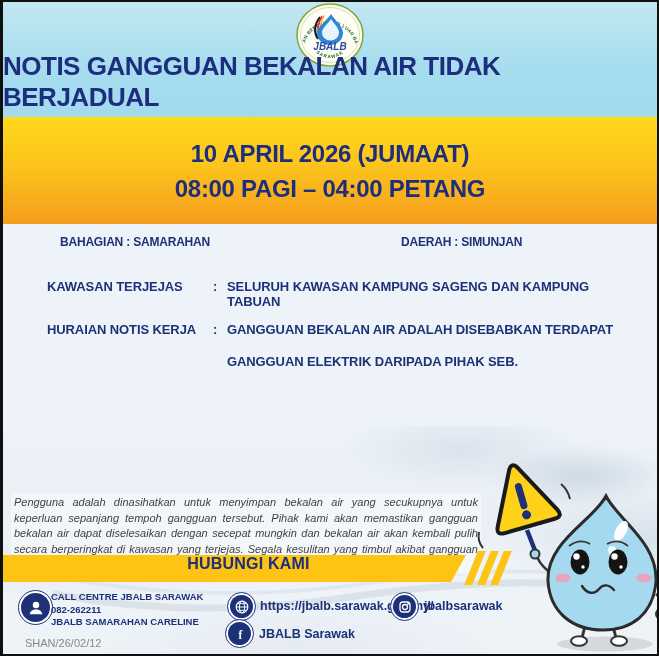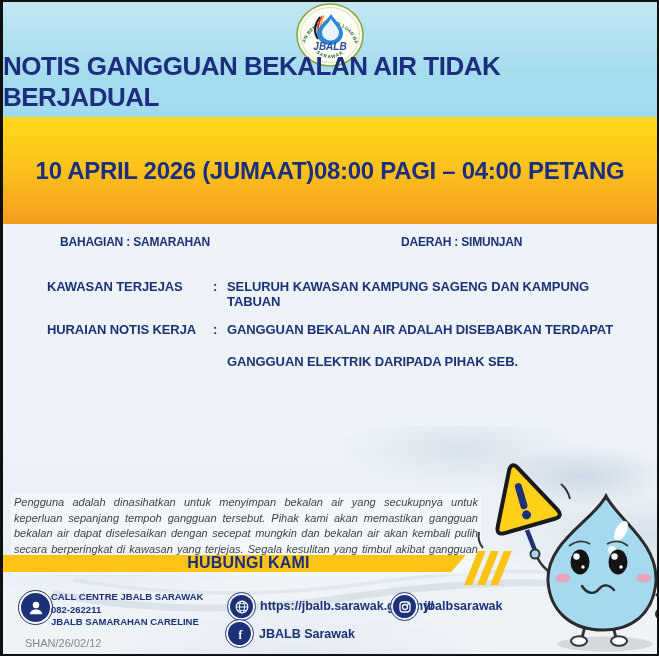--- a/index.html
+++ b/index.html
@@ -17,21 +17,21 @@
   .logo{position:absolute; left:293px; top:1px; width:68px; height:64px;}
   .title{
     position:absolute; left:0; bottom:4px; width:100%;
     text-align:left; font-size:26px; font-weight:800; letter-spacing:-0.5px;
     color:#1d2e7e;
   }
   
   .banner{
     position:absolute; left:0; top:115px; width:100%; height:107px;
     background:linear-gradient(180deg,#ffd91c 0%, #fcc41c 45%, #f59d1f 100%);
-    display:flex; flex-direction:row; justify-content:center; align-items:center;
+    display:flex; flex-direction:column; justify-content:center; align-items:center;
   }
   .banner .line{color:#1d2e7e; font-size:24px; font-weight:800; line-height:35px; letter-spacing:-0.3px;}
   
   .loc{position:absolute; top:233px; font-size:12px; font-weight:800; color:#1d3178; letter-spacing:-0.2px;}
   .loc.bahagian{left:57px;}
   .loc.daerah{left:398px;}
   
   .drow{position:absolute; left:44px; right:14px; display:flex; color:#1d3178; font-weight:800; font-size:13px; letter-spacing:-0.1px;}
   .drow .lbl{width:166px; flex:0 0 166px;}
   .drow .sep{width:14px; flex:0 0 14px; text-align:left;}
@@ -54,24 +54,24 @@
   
   .advisory{
     position:absolute; left:8px; top:491px; width:464px;
     font-family:"Liberation Sans", sans-serif;
     font-style:italic; font-size:11px; line-height:15.5px; font-weight:500;
     color:#3f4348; text-align:justify;
     background:rgba(255,255,255,.45); border-radius:4px; padding:2px 3px;
   }
   
   .contact-bar{
-    position:absolute; left:0; top:553px; width:463px; height:17px;
+    position:absolute; left:0; top:553px; width:463px; height:27px;
     background:#fdc414;
     clip-path:polygon(0 0, 100% 0, calc(100% - 15px) 100%, 0 100%);
-    display:flex; align-items:flex-end; justify-content:center;
+    display:flex; align-items:flex-start; justify-content:center;
   }
   .contact-bar .txt{color:#1d2e7e; font-size:16px; font-weight:800; letter-spacing:0.2px; padding-left:28px;}
   .slash{position:absolute; top:549px; width:8px; height:34px; background:#fdc414; transform:skewX(-22deg);}
   .slash.s1{left:468px;} .slash.s2{left:481px;} .slash.s3{left:494px;}
   
   .cic{position:absolute; border-radius:50%; border:1.6px solid #1d3178; padding:1.6px; background:rgba(255,255,255,.9); box-sizing:border-box;}
   .cic-in{width:100%; height:100%; border-radius:50%; background:#1d3178; display:flex; align-items:center; justify-content:center;}
   .ic-person{left:15px; top:588px; width:35px; height:35px;}
   .ic-globe{left:224px; top:590px; width:29px; height:29px;}
   .ic-fb{left:222px; top:617px; width:29px; height:29px;}

